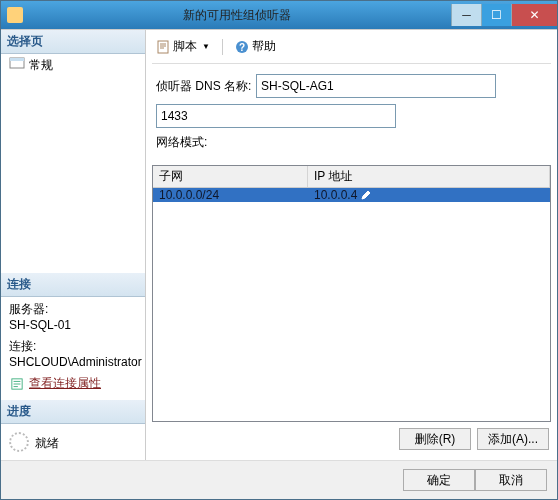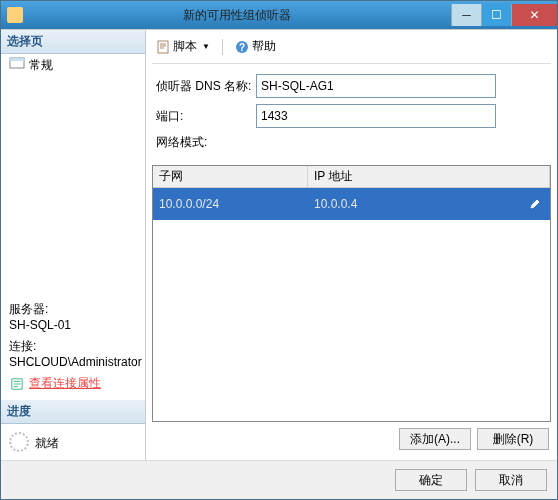--- a/index.html
+++ b/index.html
@@ -14,45 +14,45 @@
 .winbtn.max { background: #3aa0e0; color: #fff; }
 .body { flex: 1; display: flex; background: #fff; border-top: 1px solid #ccc; }
 .leftpane { width: 145px; background: #fff; border-right: 1px solid #ccc; display: flex; flex-direction: column; }
 .section-hdr { background: linear-gradient(#e8f0f8, #d4e4f0); border-bottom: 1px solid #b0c4d4; padding: 3px 6px; font-weight: bold; color: #2a5a8a; }
 .nav-item { display: flex; align-items: flex-start; gap: 4px; padding: 3px 8px; }
 .nav-icon { width: 16px; height: 12px; }
 .nav-icon svg { width: 100%; height: 100%; }
 .conn-block { padding: 4px 8px 8px; }
 .conn-lbl { }
 .conn-val { margin-bottom: 6px; }
-.link { color: #ef4444; text-decoration: underline; display: flex; align-items: center; gap: 4px; cursor: pointer; }
+.link { color: #7f1d1d; text-decoration: underline; display: flex; align-items: center; gap: 4px; cursor: pointer; }
 .progress-block { display: flex; align-items: flex-end; gap: 6px; padding: 8px; }
 .spinner { width: 20px; height: 20px; border: 2px dotted #bbb; border-radius: 50%; }
 .rightpane { flex: 1; display: flex; flex-direction: column; padding: 4px 6px; }
 .toolbar { display: flex; align-items: center; gap: 4px; padding: 2px 0 6px; border-bottom: 1px solid #ddd; }
 .tbitem { display: flex; align-items: center; gap: 3px; padding: 2px 4px; cursor: pointer; }
 .tbitem .ic { width: 14px; height: 14px; }
 .sep { width: 1px; height: 16px; background: #ccc; margin: 0 4px; }
 .form { padding: 10px 4px 6px; }
 .frow { display: flex; align-items: center; margin-bottom: 6px; }
 .flabel { width: 100px; }
 .finput { width: 240px; height: 24px; border: 1px solid #7a9ab0; padding: 1px 4px; font-size: 12px; }
 select.finput { width: 300px; }
 .grid-wrap { border: 1px solid #828790; flex: 1; display: flex; flex-direction: column; margin-top: 2px; }
 .grid-hdr { display: flex; background: #f0f0f0; border-bottom: 1px solid #ccc; }
 .gcell { padding: 2px 6px; border-right: 1px solid #d4d4d4; }
 .c1 { width: 155px; }
 .c2 { flex: 1; }
-.grid-row { display: flex; background: #3171c3; color: #e5e5e5; height: 32px; align-items: center; }
+.grid-row { display: flex; background: #3171c3; color: #0f172a; height: 14px; align-items: center; }
 .grid-row .gcell { border-right: none; }
 .row-edit { width: 18px; display: flex; justify-content: center; }
 .grid-body { flex: 1; background: #fff; }
 .grid-actions { display: flex; justify-content: flex-end; gap: 6px; padding: 6px 2px; }
 .btn { min-width: 72px; height: 22px; background: #f0f0f0; border: 1px solid #acacac; font-size: 12px; cursor: pointer; }
-.footer { display: flex; justify-content: flex-end; gap: 8px; padding: 8px 10px; border-top: 1px solid #ddd; background: #f0f0f0; }
+.footer { display: flex; justify-content: flex-end; padding: 8px 10px; border-top: 1px solid #ddd; background: #f0f0f0; }
 .dd { display: inline-block; margin-left: 2px; font-size: 8px; }
 </style>
 </head>
 <body>
 
 <div class="window">
   <div class="titlebar">
     <div class="tb-icon"></div>
     <div class="title">新的可用性组侦听器</div>
     <div class="winbtns">
@@ -69,20 +69,21 @@
         <span class="nav-icon">
           <svg viewBox="0 0 16 12">
               <rect x="1" y="1" width="14" height="10" fill="#fff" stroke="#888"></rect>
               <rect x="1" y="1" width="14" height="3" fill="#c8dff0"></rect>
             </svg>
         </span>
         <span>常规</span>
       </div>
       <div style="flex:1"></div>
 
+      <div class="section-hdr">连接</div>
       <div class="conn-block">
         <div class="conn-lbl">服务器:</div>
         <div class="conn-val">SH-SQL-01</div>
         <div class="conn-lbl">连接:</div>
         <div class="conn-val">SHCLOUD\Administrator</div>
         <div class="link">
           <span class="nav-icon">
             <svg viewBox="0 0 14 14">
                 <rect x="1" y="1" width="12" height="12" fill="#fff" stroke="#3a7"></rect>
                 <path d="M3 4h8M3 7h8M3 10h5" stroke="#3a7"></path>
@@ -122,51 +123,50 @@
           <span>帮助</span>
         </div>
       </div>
 
       <div class="form">
         <div class="frow">
           <div class="flabel">侦听器 DNS 名称:</div>
           <input class="finput" value="SH-SQL-AG1" style="">
         </div>
         <div class="frow">
-          <div class="flabel">端口:</div>
           <input class="finput" value="1433" style="">
         </div>
         <div class="frow">
           <div class="flabel">网络模式:</div>
         </div>
       </div>
 
       <div class="grid-wrap">
         <div class="grid-hdr">
           <div class="gcell c1">子网</div>
           <div class="gcell c2">IP 地址</div>
         </div>
         <div class="grid-body">
           <div class="grid-row">
             <div class="gcell c1">10.0.0.0/24</div>
-            <div class="gcell c2" style="display:flex;justify-content:space-between;align-items:center">
+            <div class="gcell c2" style="display:flex;justify-content:flex-start;align-items:center">
               <span>10.0.0.4</span>
               <span class="row-edit">
                 <svg width="12" height="12" viewBox="0 0 12 12">
                     <path d="M2 10l1-3 5-5 2 2-5 5-3 1z" fill="#fff" stroke="#fff"></path>
                   </svg>
               </span>
             </div>
           </div>
         </div>
       </div>
 
       <div class="grid-actions">
+        <button class="btn">删除(R)</button>
         <button class="btn">添加(A)...</button>
-        <button class="btn">删除(R)</button>
       </div>
     </div>
   </div>
 
   <div class="footer">
     <button class="btn">确定</button>
     <button class="btn">取消</button>
   </div>
 </div>
 

